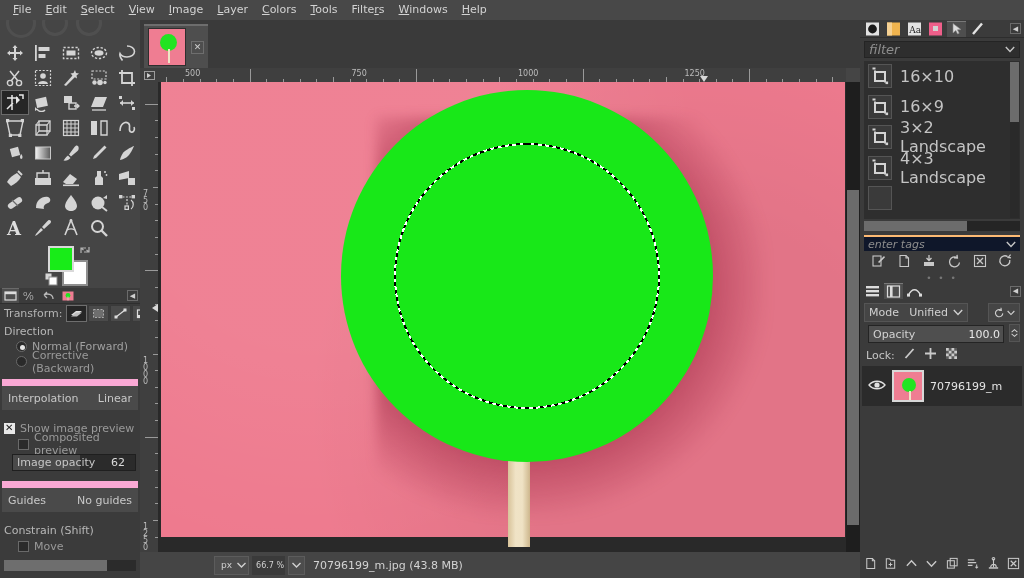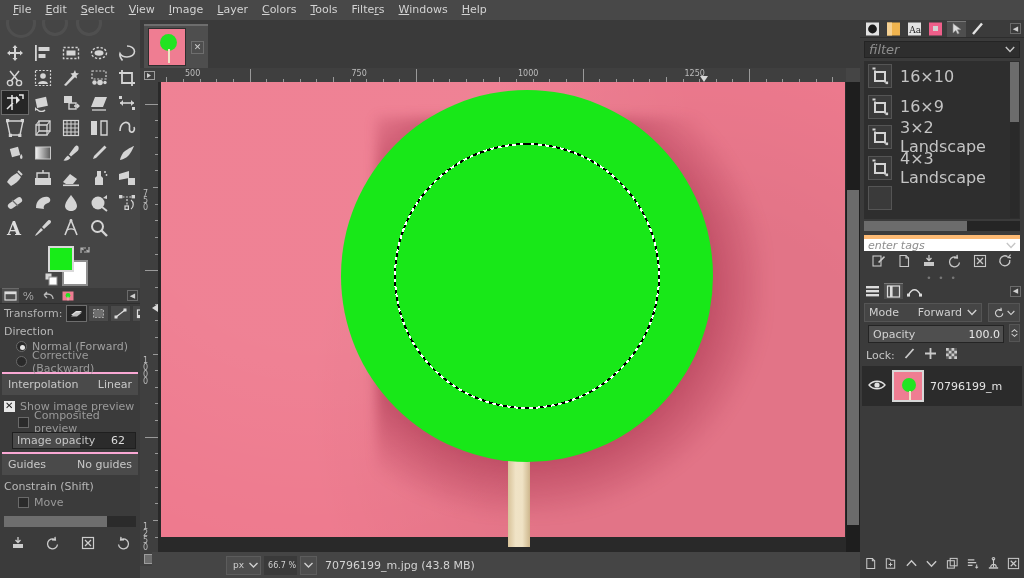--- a/index.html
+++ b/index.html
@@ -86,22 +86,22 @@
     border: 1px solid #6a6a6a; position: relative; flex: none;
   }
   .radio.on::after {
     content:''; position:absolute; left:2.5px; top:2.5px; width:5px; height:5px;
     border-radius:50%; background:#e6e6e6;
   }
   .radio-lbl { font-size: 11px; color: #9a9a9a; }
   .radio-row.sel .radio-lbl { color: #a0a0a0; }
   .combo-row {
     display: flex; justify-content: space-between; align-items: center;
-    background: #4a4a4a; margin: 3px 2px; height: 23px; padding: 0 6px;
-    border-top: 2px solid #f9a8d4;
+    background: #4a4a4a; margin: 10px 2px; height: 31px; padding: 0 6px;
+    border-top: 7px solid #f9a8d4;
   }
   .combo-row span { font-size: 11px; color: #c8c8c8; }
   .check-row { display:flex; align-items:center; gap:5px; padding: 1px 4px; height:16px; }
   .chk {
     width: 11px; height: 11px; background: #2b2b2b; border: 1px solid #6a6a6a;
     position: relative; flex: none;
   }
   .chk.on { background: #e8e8e8; border-color:#e8e8e8; }
   .chk.on::after {
     content:'✕'; position:absolute; left:0px; top:-2px; font-size:10px; color:#1d1d1d; line-height:12px;
@@ -182,21 +182,21 @@
   .scroll-v i { position:absolute; left:1px; top: 108px; width:12px; height: 335px; background:#6b6b6b; }
   .scroll-h {
     position: absolute; left: 18px; right: 14px; bottom: 12px; height: 14px; background: #1e1e1e;
   }
   .scroll-h i { position:absolute; left: 155px; top:1px; height:12px; width: 460px; background:#6b6b6b; }
   .nav-corner { position:absolute; right:0; bottom:12px; width:14px; height:14px; background:#3f3f3f;
      display:flex;align-items:center;justify-content:center; }
   .quickmask { position: absolute; left: 0; bottom: 12px; width: 18px; height: 14px; background:#3f3f3f;
      display:flex;align-items:center;justify-content:center;}
   .statusbar {
-    position: absolute; left: 12px; bottom: 0; width: 720px; height: 26px;
+    position: absolute; left: 0; bottom: 0; width: 720px; height: 26px;
     background: #454545; display: flex; align-items: center; gap: 3px; padding-left: 74px; text-align: center;
   }
   .unit-combo {
     height: 19px; background: #4d4d4d; border: 1px solid #5c5c5c; display:flex; align-items:center;
     padding: 0 2px 0 6px; gap: 5px; font-size: 9px; color:#d0d0d0;
   }
   .zoom-combo {
     height: 19px; background: #3a3a3a; display:flex; align-items:center;
     padding: 0 1px 0 4px; gap:3px; font-size: 8px; color: #d0d0d0;
   }
@@ -222,30 +222,30 @@
   .preset-list { margin: 0 4px; height: 158px; background: #2e2e2e; position: relative; overflow: hidden; }
   .preset-item { display:flex; align-items:center; gap:8px; height: 30.5px; padding-left: 4px; }
   .preset-ico { width: 24px; height: 24px; display:flex;align-items:center;justify-content:center;
      background:#3a3a3a; border:1px solid #555; flex:none;}
   .preset-item span { font-size: 16px; color: #c4c4c4; }
   .plist-scroll { position:absolute; right:1px; top:1px; width:9px; bottom:1px; background:#2a2a2a; }
   .plist-scroll i { position:absolute; left:0; top:0; width:9px; height:60px; background:#6c6c6c; }
   .hscroll { margin: 2px 4px 0 4px; height: 10px; background:#252525; position:relative; }
   .hscroll i { position:absolute;left:0;top:0;height:10px;width:66%;background:#6c6c6c; }
   .tagbar {
-    margin: 4px 4px 0 4px; height: 16px; background:#ffffff; border-top:4px solid #fdba74;
+    margin: 4px 4px 0 4px; height: 16px; background:#0f172a; border-top:2px solid #fdba74;
     display:flex;align-items:center; justify-content: space-between; padding: 0 4px;
   }
   .tagbar span { font-size: 11px; color: #8e8e8e; font-style: italic; }
   .preset-btns { display:flex; justify-content:space-around; align-items:center; height: 22px; margin: 0 6px; }
   .dock-grip { height: 9px; display:flex; align-items:center; justify-content:center; color:#777; font-size:9px;
      letter-spacing:2px; }
   
   .layers-head { height: 18px; background:#3b3b3b; display:flex; align-items:center; gap:2px; padding-left:3px; }
-  .mode-row { display:flex; align-items:center; gap:6px; margin: 3px 4px 0 4px; }
+  .mode-row { display:flex; align-items:center; gap:20px; margin: 3px 4px 0 4px; }
   .mode-combo {
     flex: 1; height: 19px; background:#454545; border:1px solid #555;
     display:flex; align-items:center; justify-content: space-between; padding: 0 4px;
     font-size: 11px; color: #d0d0d0;
   }
   .mode-combo b { font-weight: normal; }
   .mode-extra {
     width: 32px; height:19px; background:#454545; border:1px solid #555;
     display:flex;align-items:center;justify-content:center; gap:2px;
   }
@@ -1015,21 +1015,21 @@
             <rect x="12" y="8.6" width="3" height="3" fill="#dcdcdc"></rect>
           </svg>
       </div>
       <div class="rmenu">◀</div>
     </div>
 
     <div class="mode-row">
       <div class="mode-combo">
         <b>Mode</b>
         <span style="display:flex;align-items:center;gap:5px;">
-          <b>Forward</b>
+          <b>Unified</b>
           <svg width="10" height="7" viewBox="0 0 10 7">
               <path d="M0.8 1 L5 5.4 L9.2 1" stroke="#d0d0d0" fill="none" stroke-width="1.4"></path>
             </svg>
         </span>
       </div>
       <div class="mode-extra">
         <svg width="11" height="11" viewBox="0 0 12 12">
             <path d="M9.6 7 A4 4 0 1 1 7.6 3.2 M7.6 0.8 L8 3.6 L5.2 3.4" stroke="#d0d0d0" fill="none" stroke-width="1.2"></path>
           </svg>
         <svg width="8" height="6" viewBox="0 0 10 7">

